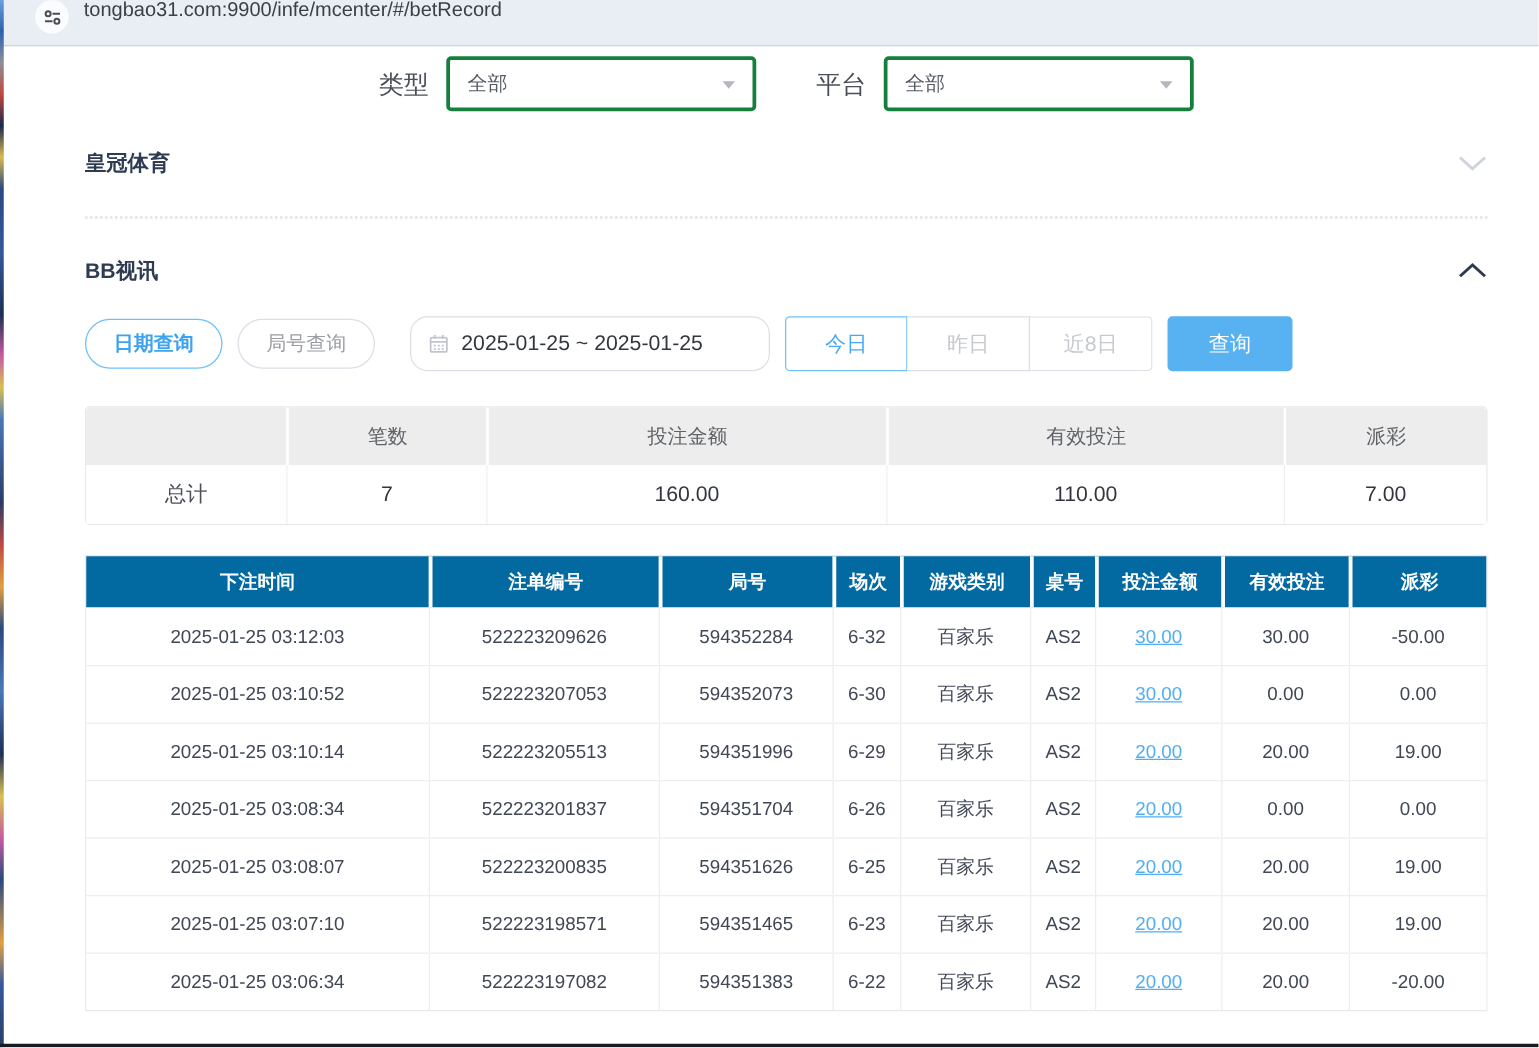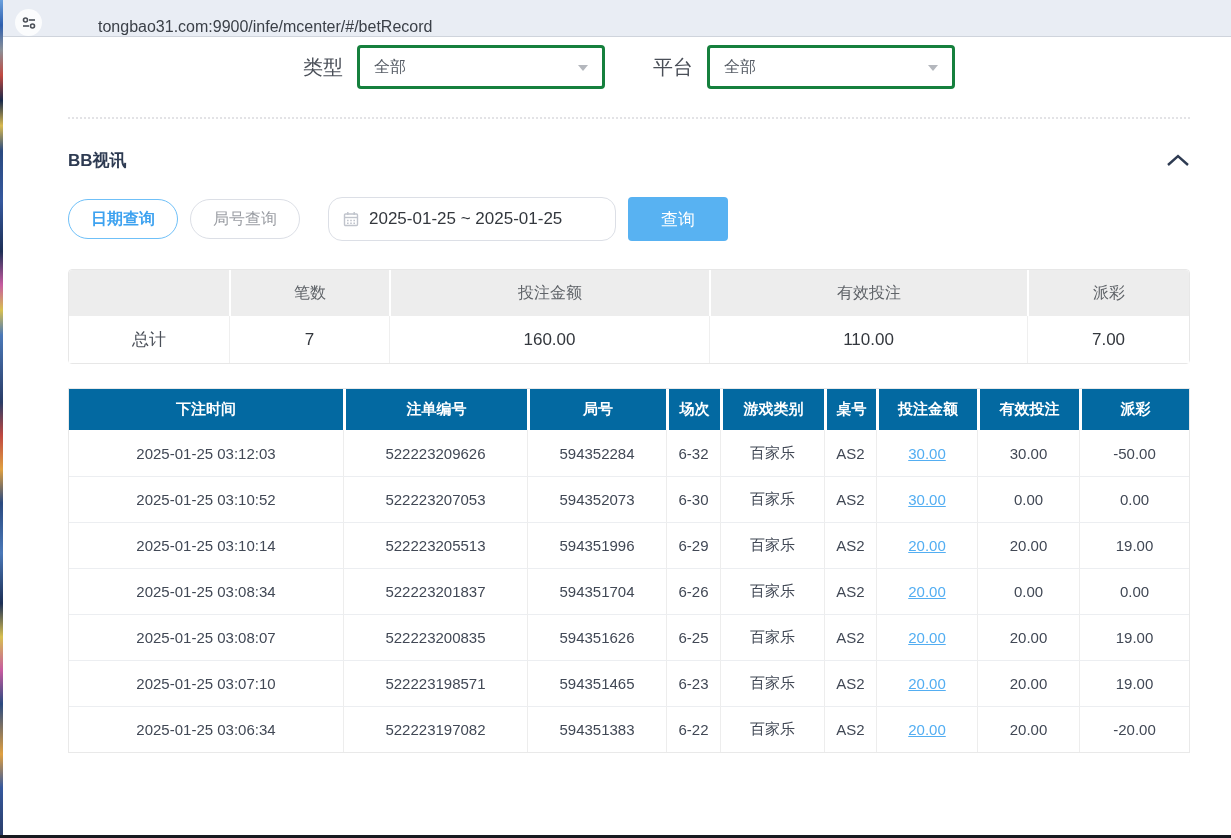--- a/index.html
+++ b/index.html
@@ -2,21 +2,21 @@
 <html><head>
 <meta charset="utf-8">
 <style>
   * { margin:0; padding:0; box-sizing:border-box; }
   html,body { background:#fff; }
   body { font-family:"Liberation Sans","DejaVu Sans",sans-serif; }
   .screen { position:relative; width:1231px; height:838px; background:#fff; overflow:hidden; }
 
   
   .address-bar { position:relative; height:37px; background:#e9edf4; border-bottom:1px solid #cfd4dc;
-                 display:flex; align-items:flex-end; padding-left:15px;gap:44px; }
+                 display:flex; align-items:flex-start; padding-left:28px; }
   .site-icon-circle { width:27px; height:27px; border-radius:50%; background:#fbfcfd;
                       display:flex; align-items:center; justify-content:center; cursor:pointer; }
   .url-text { margin-left:12px; font-size:16px; color:#3b4048; }
 
   
   .left-strip { position:absolute; left:0; top:0; width:3px; height:838px; z-index:9;
     background:linear-gradient(180deg,#6aa0dd 0%,#2e5fae 3%,#8b9097 6%,#c04840 9%,#18294a 12%,
       #d9ba50 15%,#2a4a80 18%,#35589e 24%,#1d2f55 30%,#c75ba0 34%,#d8c050 37%,#4a78b8 40%,
       #2a3c66 48%,#c04840 52%,#e0a040 56%,#2a4a80 60%,#4a78b8 66%,#1d2f55 72%,#d8c050 76%,
       #c75ba0 80%,#2a4a80 84%,#e0a040 90%,#35589e 94%,#2a3c66 100%); }
@@ -111,20 +111,26 @@
       </div>
       <div class="filter-group">
         <span class="filter-label">平台</span>
         <div class="select-box">
           <span class="select-value">全部</span>
           <span class="caret-down"></span>
         </div>
       </div>
     </div>
 
+    <div class="section-row crown">
+      <span class="section-title">皇冠体育</span>
+      <svg width="24" height="13" viewBox="0 0 24 13">
+        <polyline points="2,2 12,11 22,2" fill="none" stroke="#cfd3db" stroke-width="2.4"></polyline>
+      </svg>
+    </div>
 
     <div class="dotted-divider"></div>
 
     <div class="section-row bb">
       <span class="section-title">BB视讯</span>
       <svg width="24" height="13" viewBox="0 0 24 13">
         <polyline points="2,11 12,2 22,11" fill="none" stroke="#2e3b52" stroke-width="2.4"></polyline>
       </svg>
     </div>
 
@@ -134,20 +140,25 @@
       <div class="date-box">
         <svg width="16" height="16" viewBox="0 0 16 16">
           <rect x="1.5" y="3" width="13" height="11.5" rx="1" fill="none" stroke="#c0c4cc" stroke-width="1.4"></rect>
           <line x1="1.5" y1="6.5" x2="14.5" y2="6.5" stroke="#c0c4cc" stroke-width="1.4"></line>
           <line x1="4.8" y1="1" x2="4.8" y2="4" stroke="#c0c4cc" stroke-width="1.4"></line>
           <line x1="11.2" y1="1" x2="11.2" y2="4" stroke="#c0c4cc" stroke-width="1.4"></line>
           <line x1="4" y1="9.5" x2="12" y2="9.5" stroke="#c0c4cc" stroke-width="1.4" stroke-dasharray="1.6 1.6"></line>
           <line x1="4" y1="12.2" x2="12" y2="12.2" stroke="#c0c4cc" stroke-width="1.4" stroke-dasharray="1.6 1.6"></line>
         </svg>
         <span class="date-text">2025-01-25 ~ 2025-01-25</span>
+      </div>
+      <div class="quick-group">
+        <div class="quick-btn active">今日</div>
+        <div class="quick-btn">昨日</div>
+        <div class="quick-btn">近8日</div>
       </div>
       <button class="search-btn">查询</button>
     </div>
 
     <table class="summary-table">
       <colgroup>
           <col style="width:160px">
           <col style="width:160px">
           <col style="width:320px">
           <col style="width:318px">

